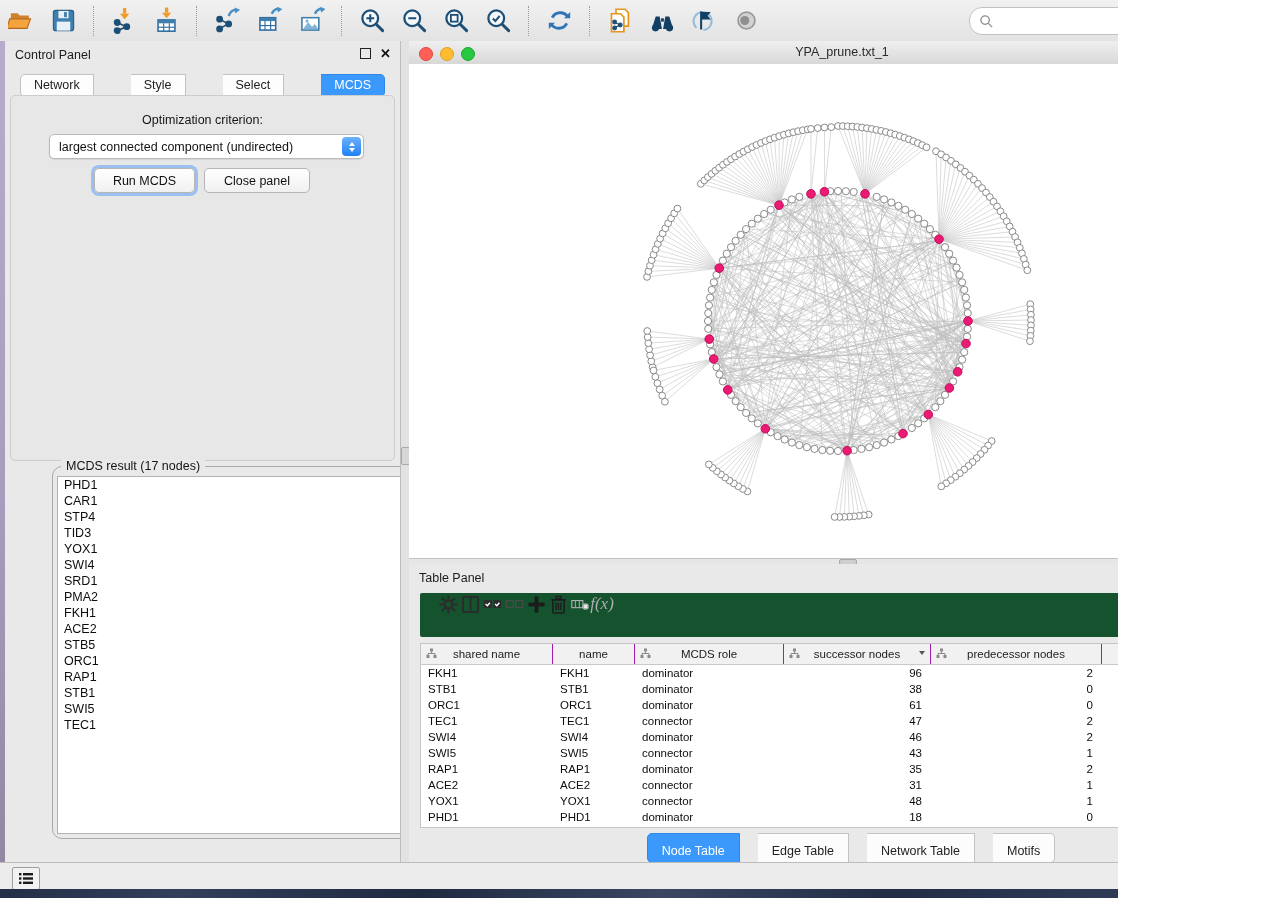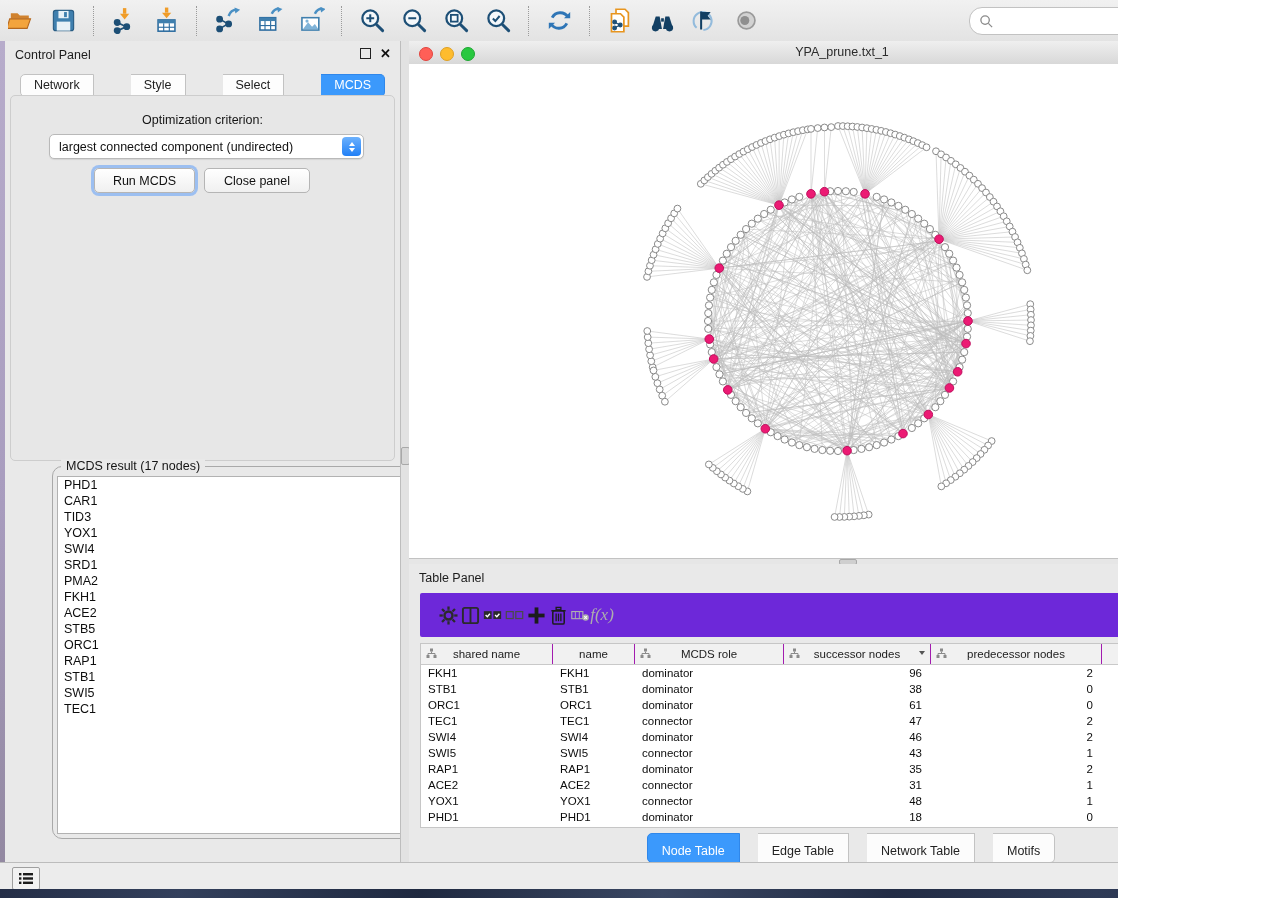--- a/index.html
+++ b/index.html
@@ -77,22 +77,22 @@
                 background:linear-gradient(#efefef,#d8d8d8);border-bottom:1px solid #a9a9a9;}
   .tl{position:absolute;top:6px;width:12px;height:12px;border-radius:50%;}
   #tl-red{left:10px;background:#ff5f57;border:1px solid #e1443e;}
   #tl-yellow{left:31px;background:#febc2e;border:1px solid #dfa023;}
   #tl-green{left:52px;background:#28c840;border:1px solid #1ea733;}
   #net-title{position:absolute;left:0;top:4px;width:100%;text-align:center;font-size:12.5px;color:#2b2b2b;}
   #net-canvas{position:absolute;left:0;top:23px;width:866px;height:494px;background:#fff;}
 
   
   #table-panel{position:absolute;left:409px;top:564px;width:866px;height:298px;background:#e9e9e9;}
-  #tp-toolbar{position:absolute;left:11px;top:29px;width:843px;height:44px;background:#6d28d9;
-              border-radius:2px;display:flex;align-items:center;padding-left:17px;box-sizing:border-box;}
+  #tp-toolbar{position:absolute;left:11px;top:29px;width:843px;height:44px;background:#14532d;
+              border-radius:2px;display:flex;align-items:flex-start;padding-left:17px;box-sizing:border-box;}
   .tp-icon{display:flex;align-items:center;justify-content:center;width:22px;height:22px;}
   .tp-icon svg{width:19px;height:19px;}
   .fx{font:italic 17px "Liberation Serif",serif;color:#adadad;}
 
   #node-table{position:absolute;left:11px;top:79px;width:843px;height:185px;background:#fff;
               border:1px solid #c6c6c6;box-sizing:border-box;overflow:hidden;}
   #tbl-head{display:flex;height:20px;background:#f1f1f1;border-bottom:1px solid #c9c9c9;}
   .th{position:relative;display:flex;align-items:center;justify-content:center;font-size:11.5px;color:#1c1c1c;
       border-right:1px solid #a21caf;box-sizing:border-box;flex:0 0 auto;}
   .th .sitemap{position:absolute;left:5px;top:4px;}
@@ -309,20 +309,21 @@
       </div>
       <div class="cp-btn" id="run-btn">Run MCDS</div>
       <div class="cp-btn" id="close-panel-btn">Close panel</div>
     </div>
     <div id="mcds-group">
       <div id="mcds-legend">MCDS result (17 nodes)</div>
       <div id="mcds-list">
         <div id="mcds-items">
             <div class="mcds-item">PHD1</div>
             <div class="mcds-item">CAR1</div>
+            <div class="mcds-item">STP4</div>
             <div class="mcds-item">TID3</div>
             <div class="mcds-item">YOX1</div>
             <div class="mcds-item">SWI4</div>
             <div class="mcds-item">SRD1</div>
             <div class="mcds-item">PMA2</div>
             <div class="mcds-item">FKH1</div>
             <div class="mcds-item">ACE2</div>
             <div class="mcds-item">STB5</div>
             <div class="mcds-item">ORC1</div>
             <div class="mcds-item">RAP1</div>

